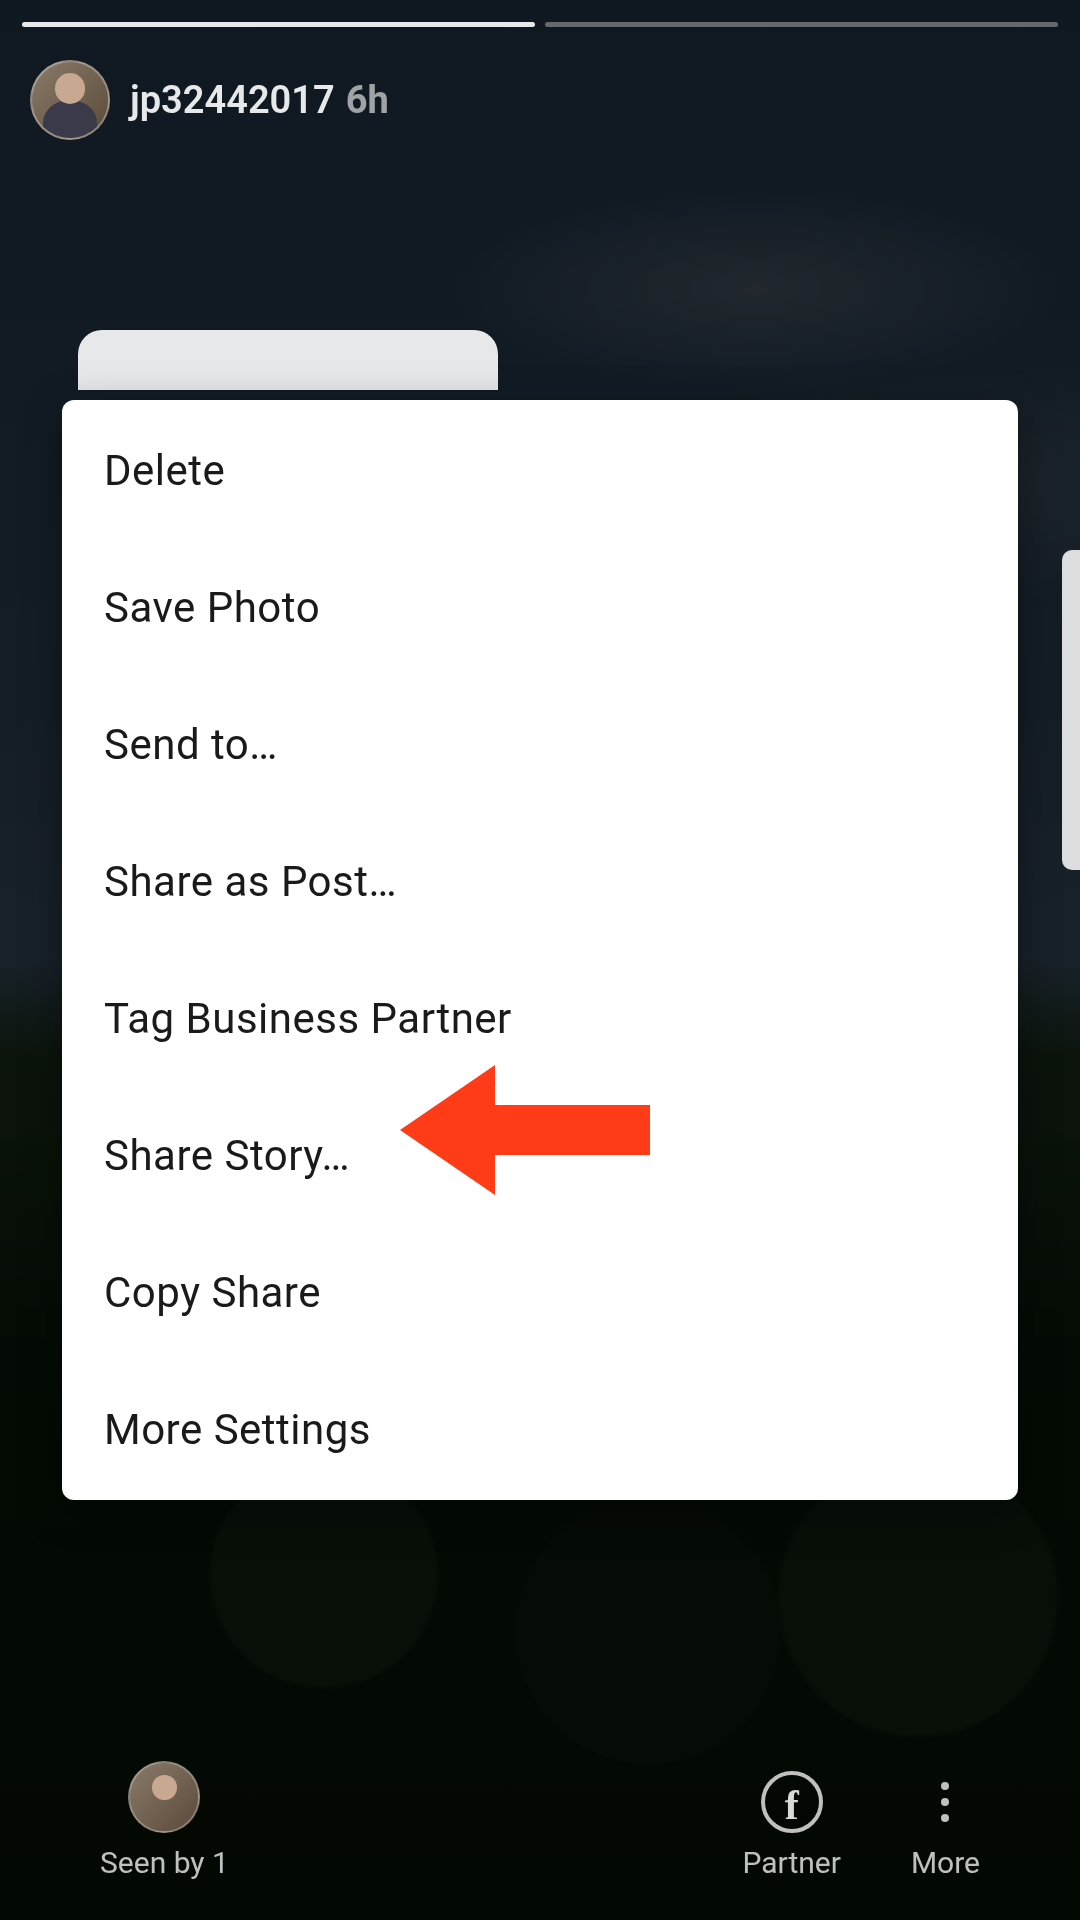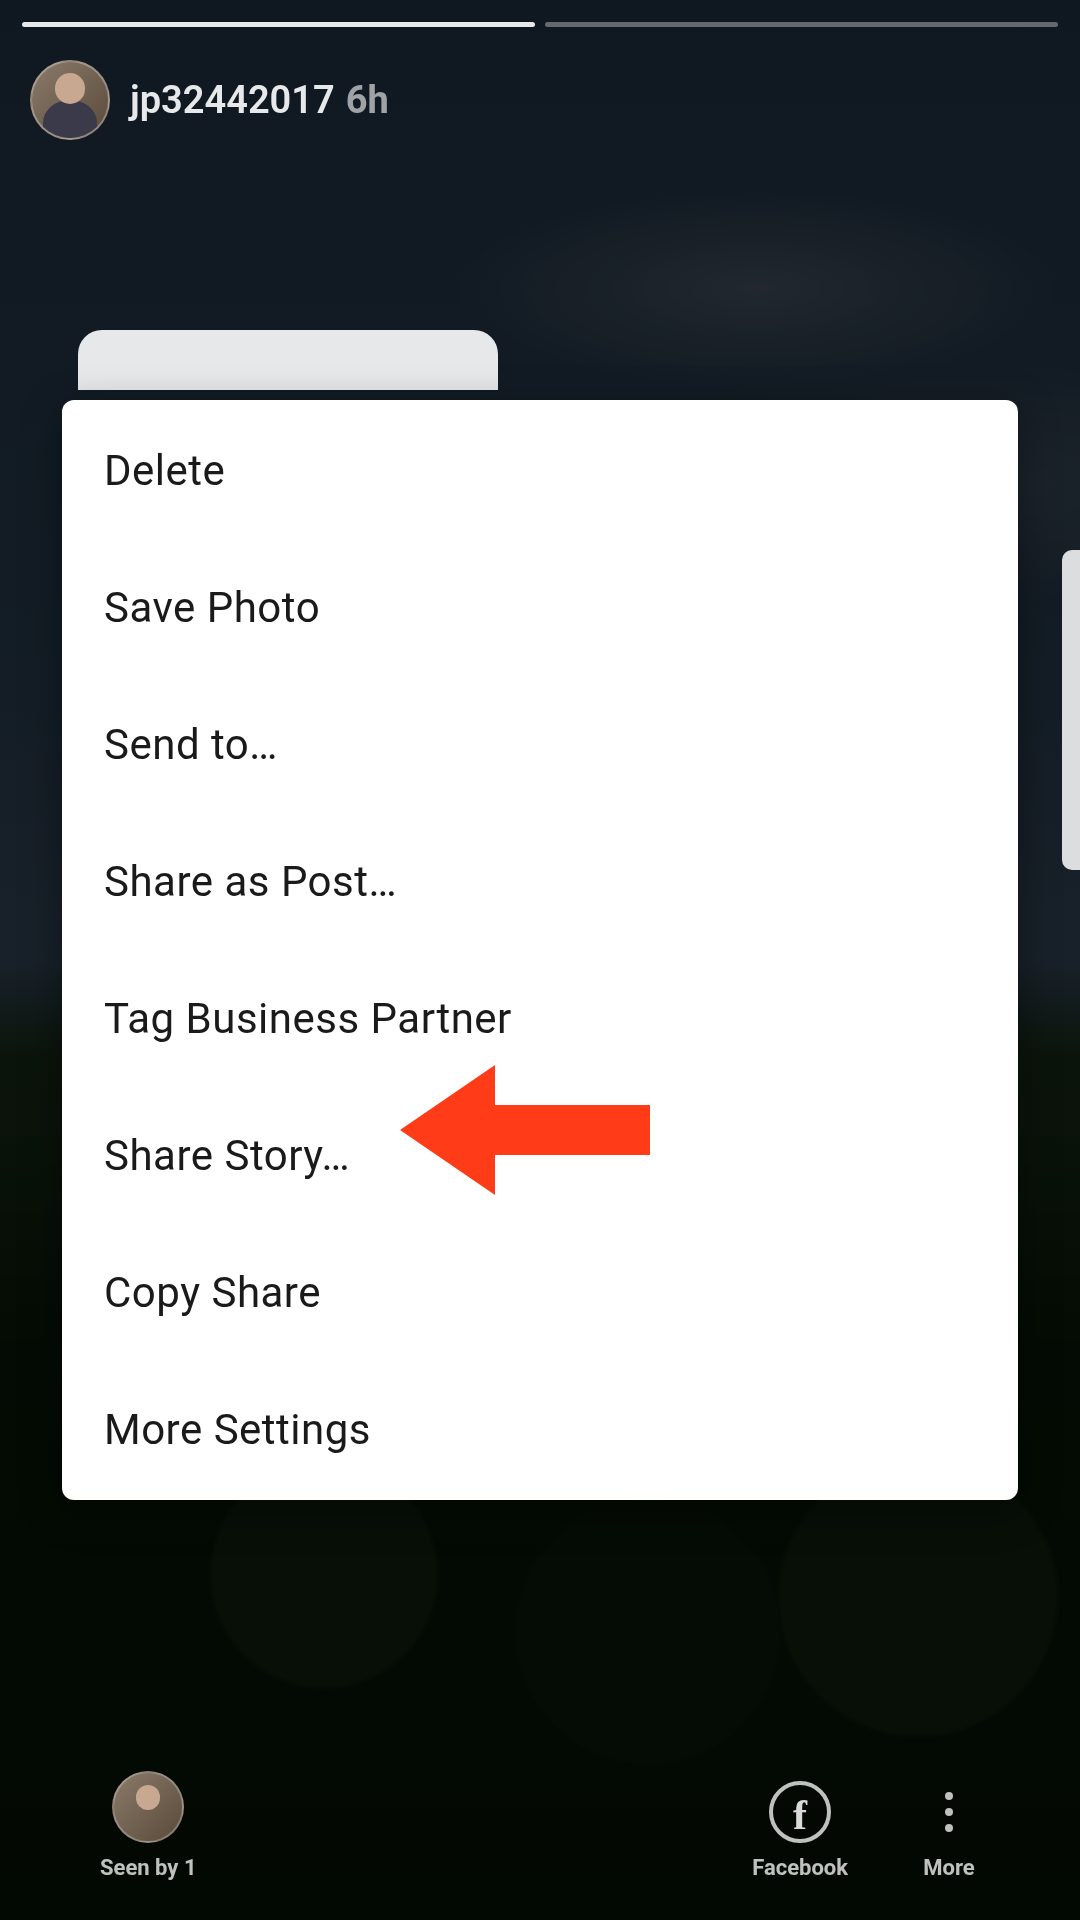--- a/index.html
+++ b/index.html
@@ -219,22 +219,22 @@
       align-items: flex-end;
     }
     .bottom-item {
       display: flex;
       flex-direction: column;
       align-items: center;
       gap: 12px;
     }
     .bottom-label {
       color: rgba(255,255,255,0.75);
-      font-size: 22px;
-      font-weight: 700;
+      font-size: 30px;
+      font-weight: 400;
     }
     .fb-circle {
       width: 62px;
       height: 62px;
       border-radius: 50%;
       border: 4px solid rgba(255,255,255,0.75);
       display: flex;
       align-items: center;
       justify-content: center;
       color: rgba(255,255,255,0.85);
@@ -304,21 +304,21 @@
 <div class="bottom-bar">
   <div class="seen-by">
     <div class="mini-avatar"></div>
     <span class="bottom-label">Seen by 1</span>
   </div>
   <div class="bottom-right">
     <div class="bottom-item">
       <div class="fb-circle">
           <span>f</span>
         </div>
-      <span class="bottom-label">Facebook</span>
+      <span class="bottom-label">Partner</span>
     </div>
     <div class="bottom-item">
       <div class="more-dots">
           <i></i>
           <i></i>
           <i></i>
         </div>
       <span class="bottom-label">More</span>
     </div>
   </div>

